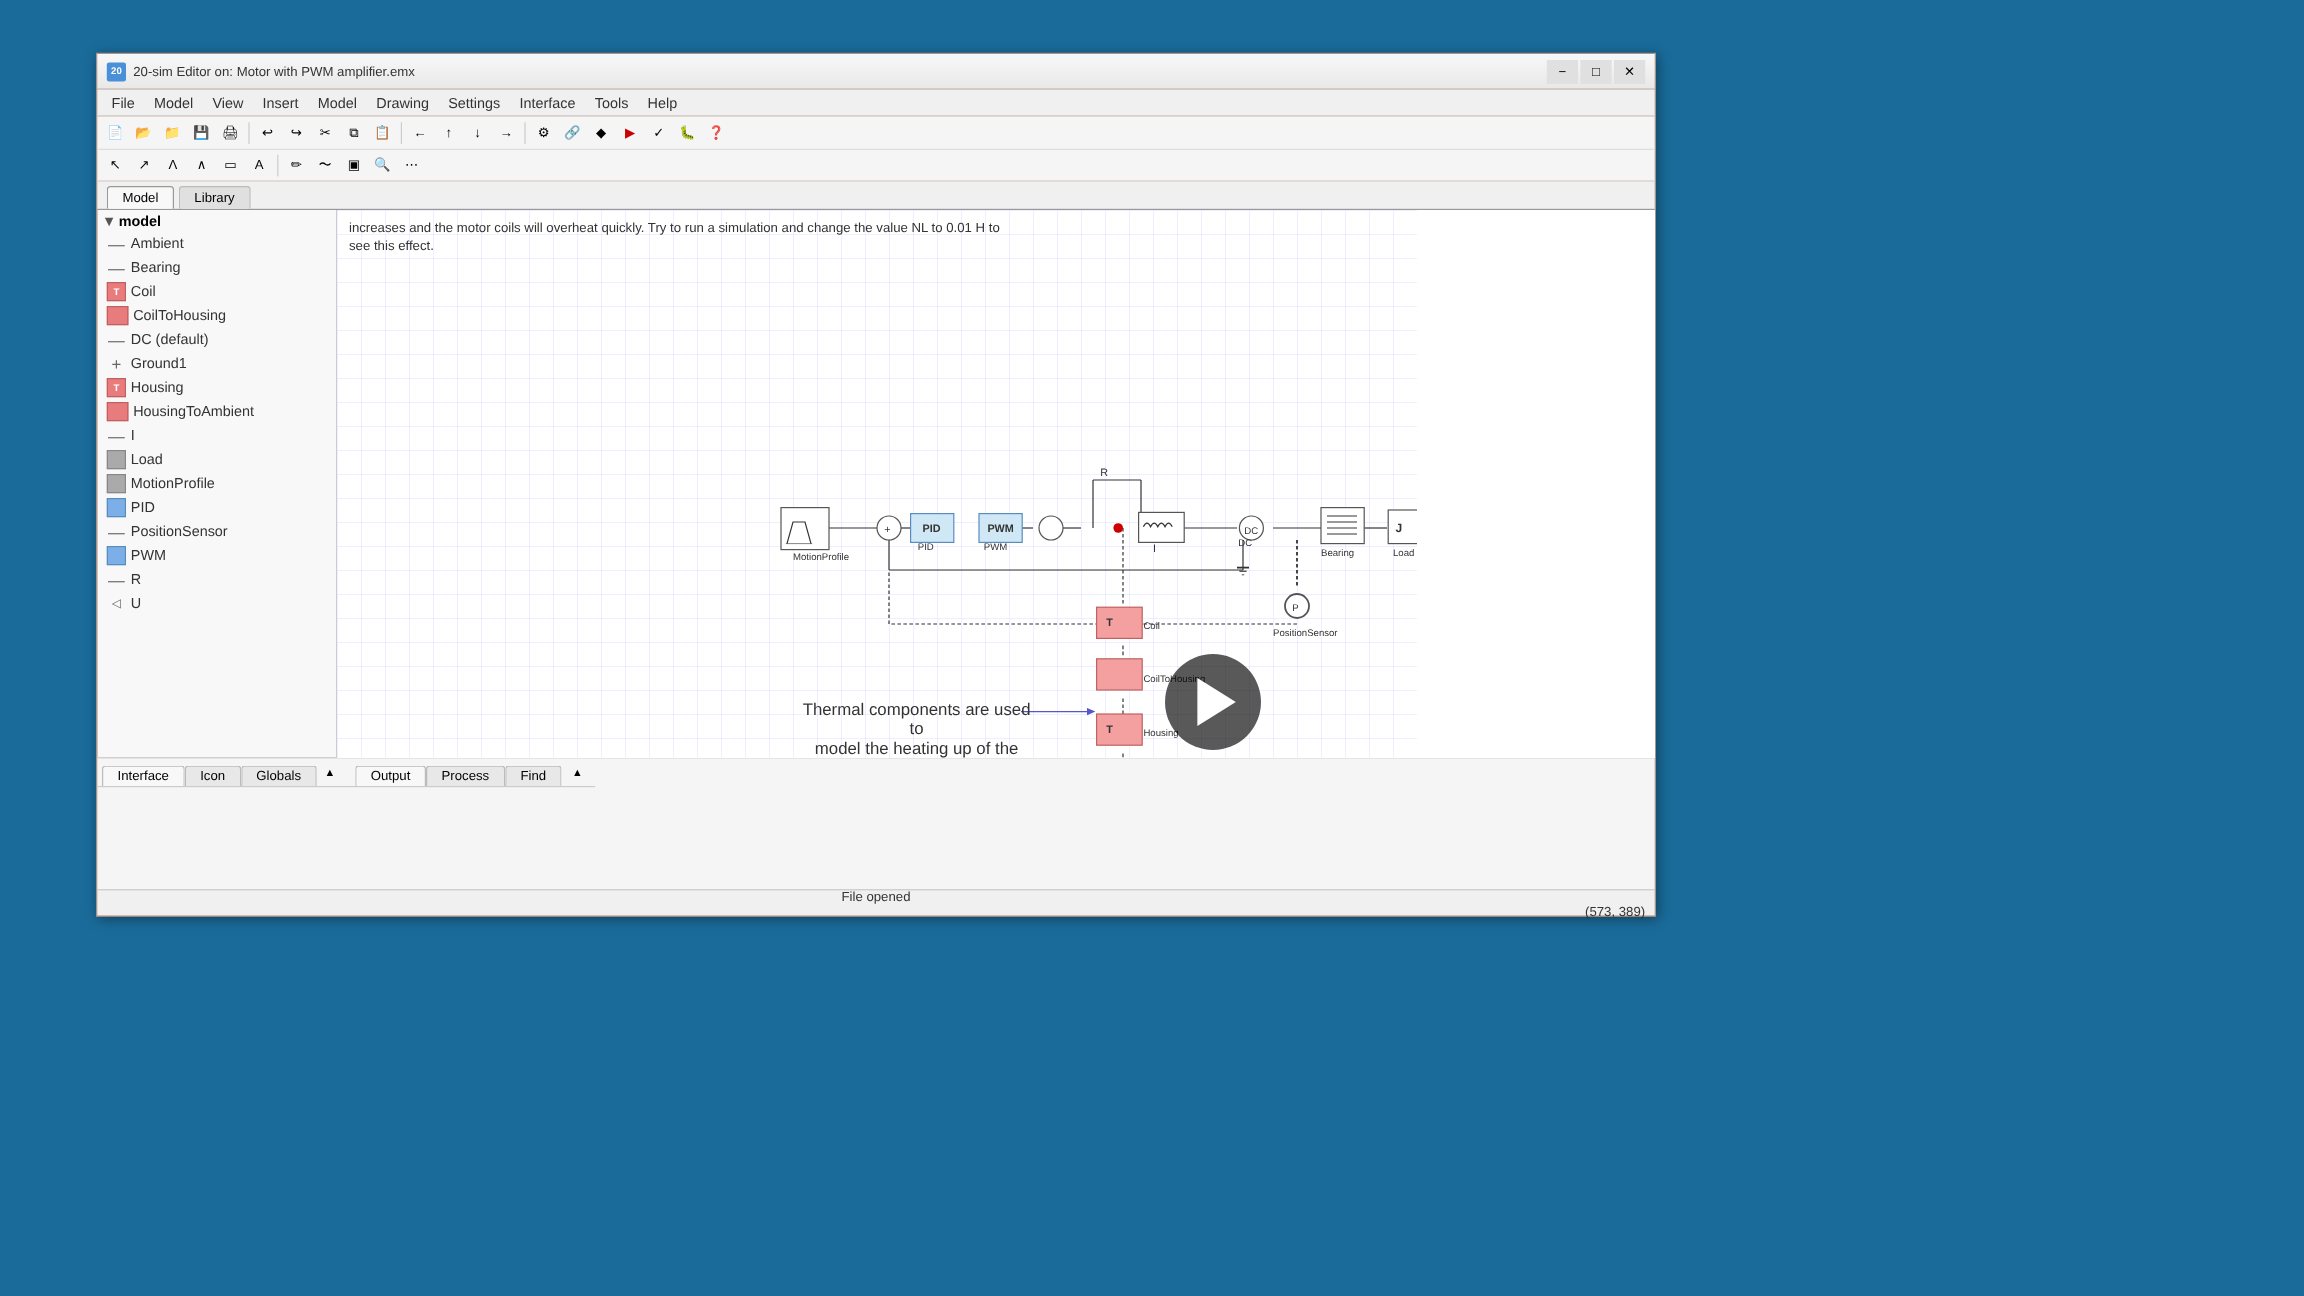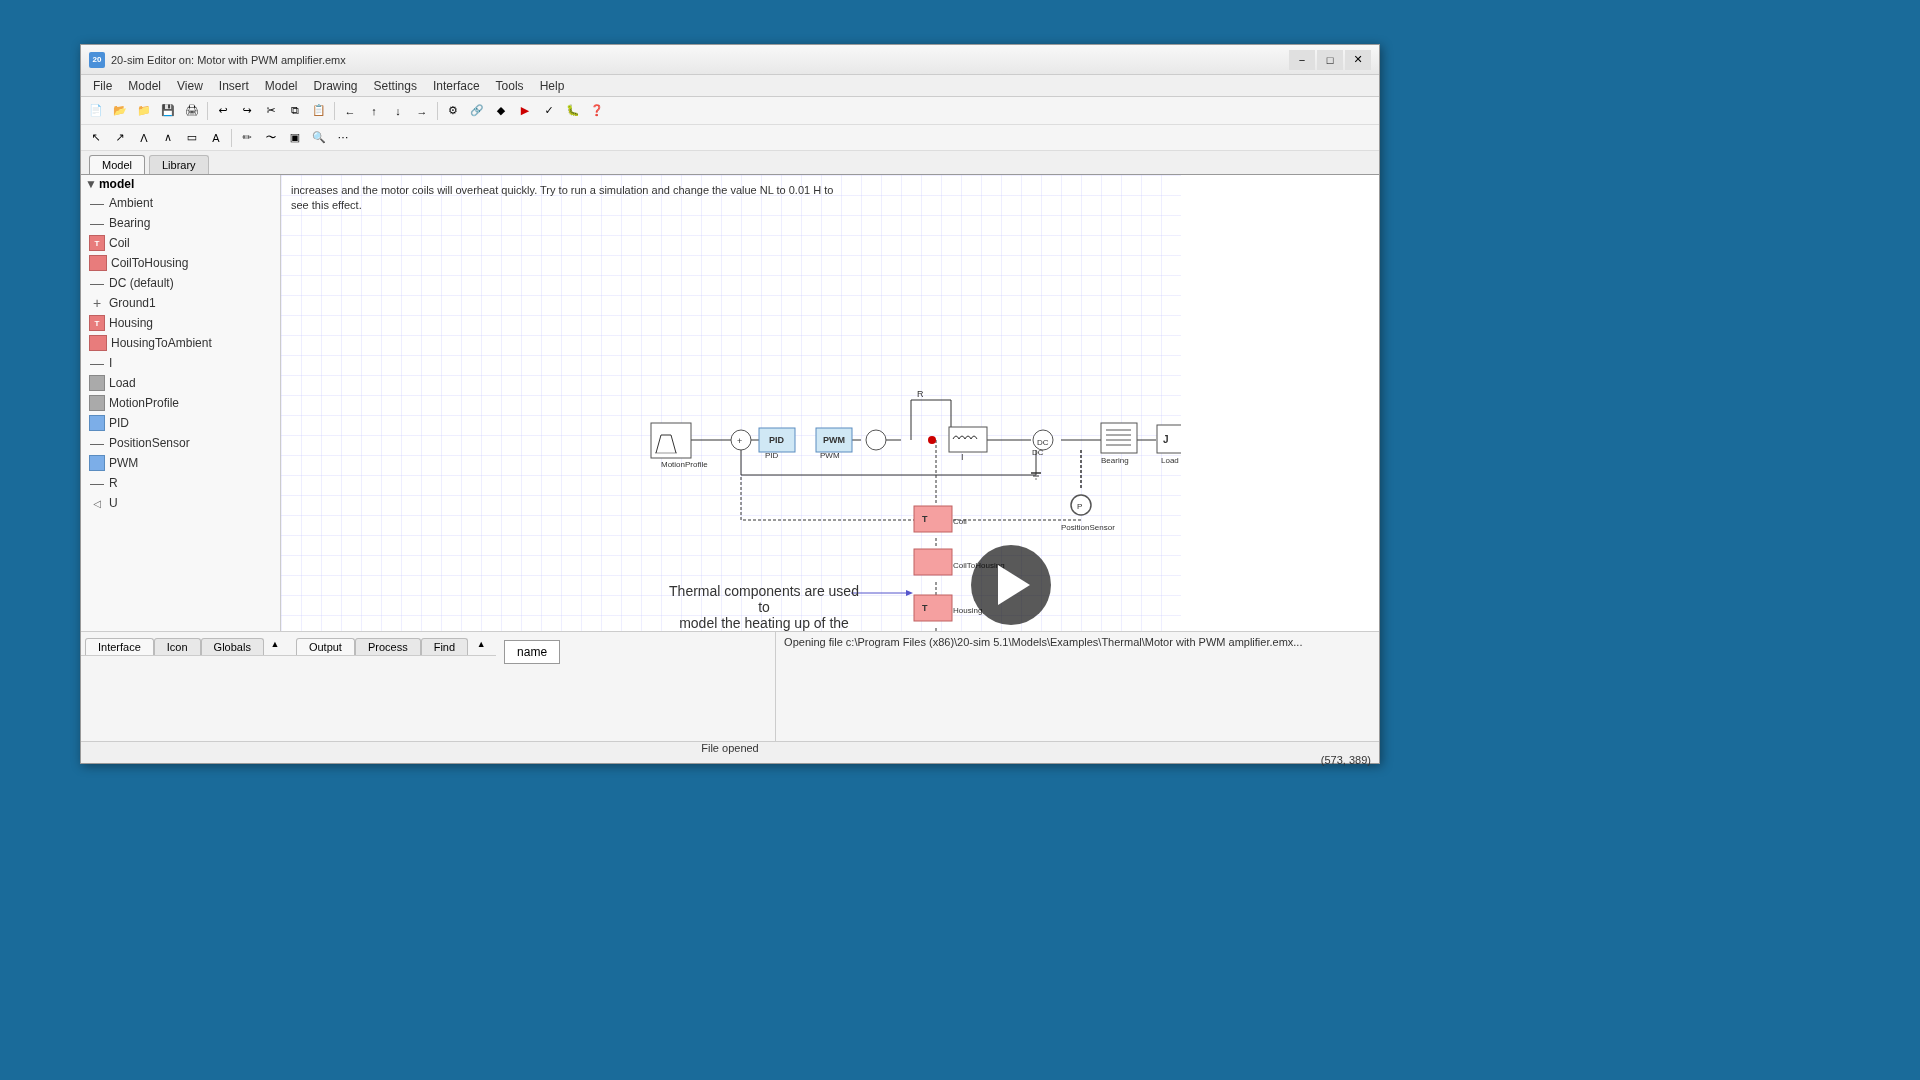--- a/index.html
+++ b/index.html
@@ -434,28 +434,20 @@
       <div class="bottom-tab">Globals</div>
       <div class="bottom-tab-controls">
         <button class="toolbar-btn" style="font-size:9px;">▲</button>
       </div>
       <div style="width:10px;"></div>
       <div class="bottom-tab active">Output</div>
       <div class="bottom-tab">Process</div>
       <div class="bottom-tab">Find</div>
       <button class="toolbar-btn" style="font-size:9px;margin-left:2px;">▲</button>
     </div>
-    <div class="bottom-content">
-      <div class="bottom-left">
-        <div class="name-box">name</div>
-      </div>
-      <div class="bottom-right">
-        <div>Opening file c:\Program Files (x86)\20-sim 5.1\Models\Examples\Thermal\Motor with PWM amplifier.emx...</div>
-      </div>
-    </div>
   </div>
 
   <div class="status-bar">
     <span>File opened</span>
     <span class="status-right">(573, 389)</span>
   </div>
 
 </div>
 
 </body></html>

